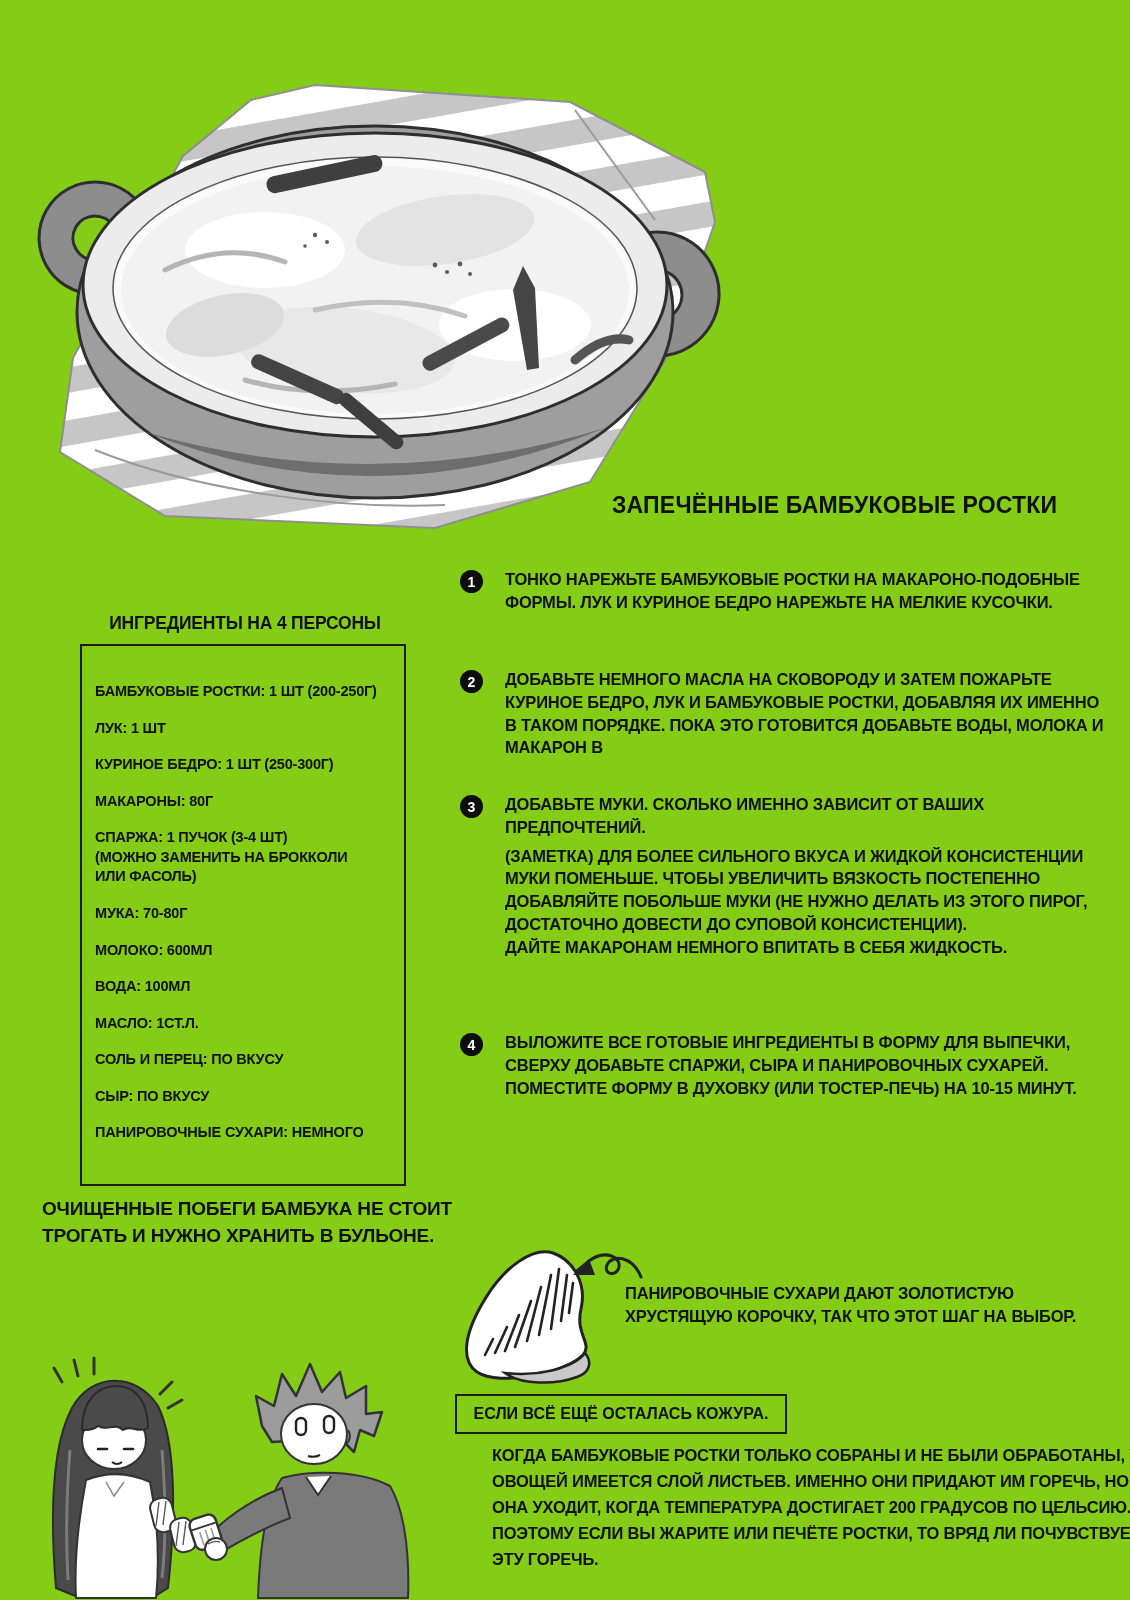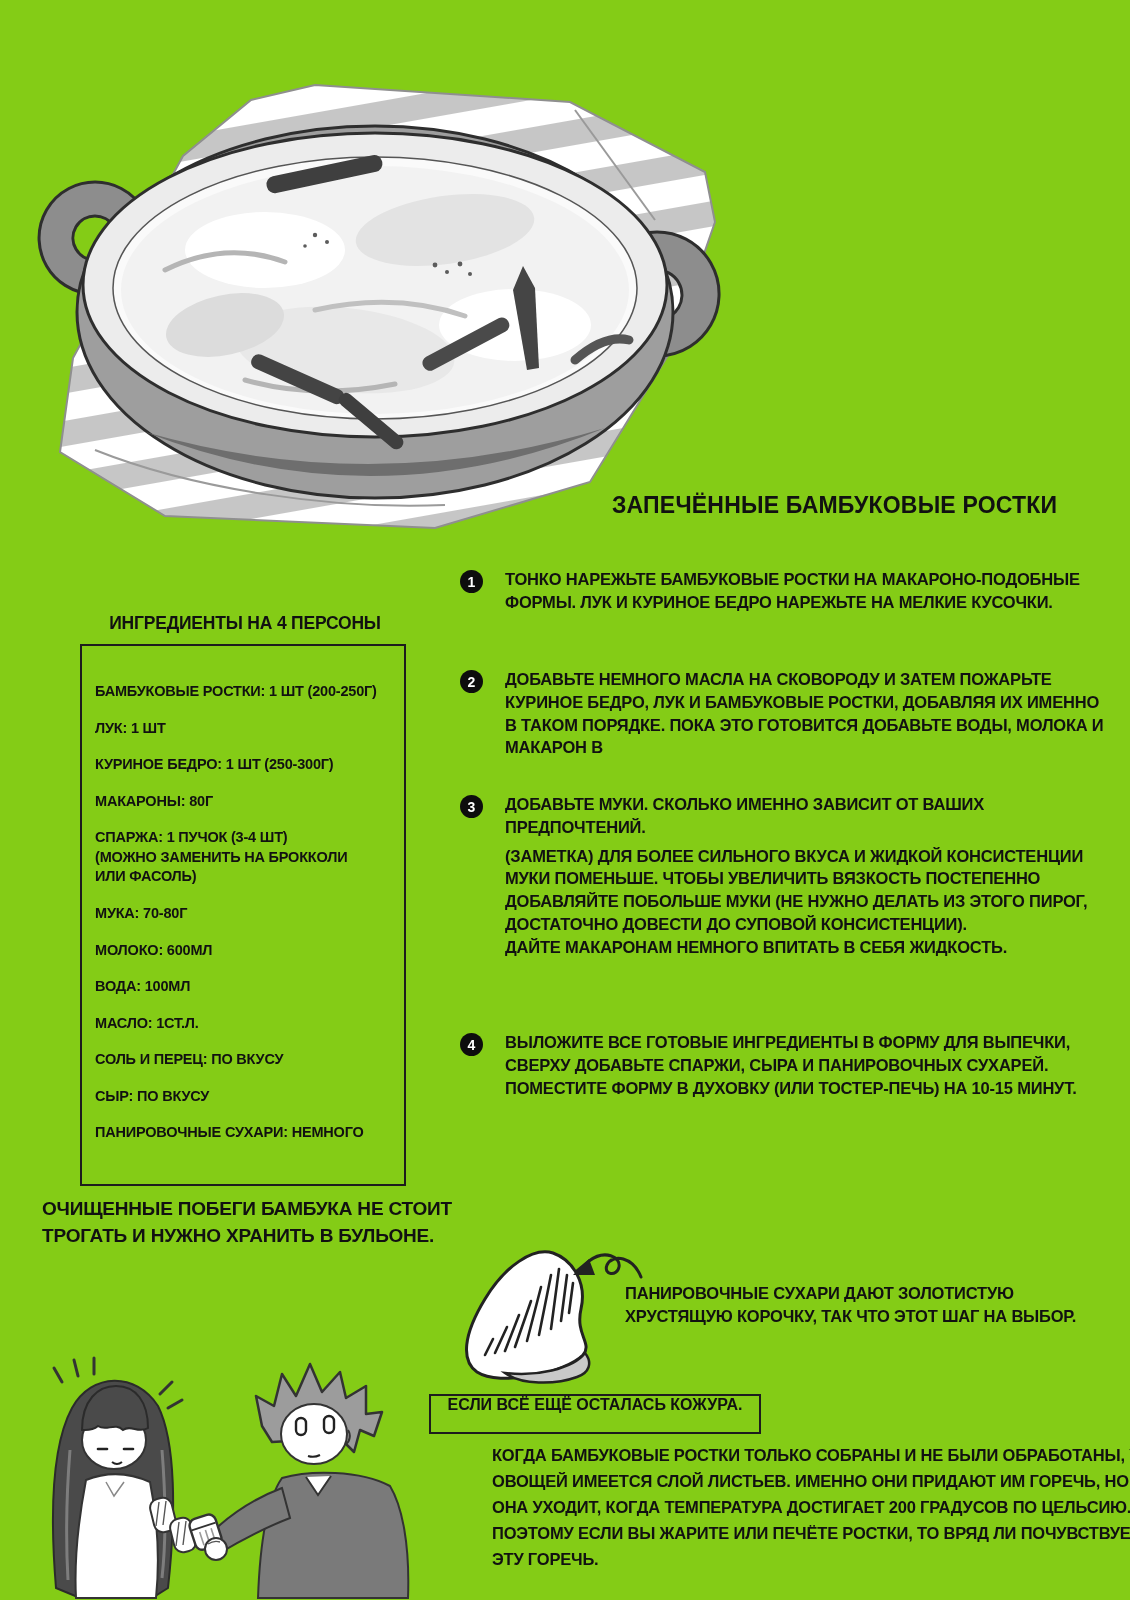--- a/index.html
+++ b/index.html
@@ -60,24 +60,24 @@
   }
   #step-1{top:568px;}
   #step-2{top:668px;}
   #step-3{top:793px;}
   #step-4{top:1031px;}
   #crumb-caption{
     left:625px;top:1282px;width:470px;
     font-size:16.5px;
   }
   #peel-label-box{
-    left:429px;top:1394px;width:332px;height:40px;
+    left:455px;top:1394px;width:332px;height:40px;
     border:2.5px solid #1d1d1d;
     box-sizing:border-box;
-    display:flex;align-items:flex-start;justify-content:center;
+    display:flex;align-items:center;justify-content:center;
   }
   #peel-label{font-size:16px;font-weight:700;letter-spacing:0;}
   #peel-body{
     left:452px;top:1443px;width:660px;
     font-size:16.5px;line-height:1.57;margin-left:40px;
   }
   svg{display:block;}
 </style>
 </head>
 <body>

